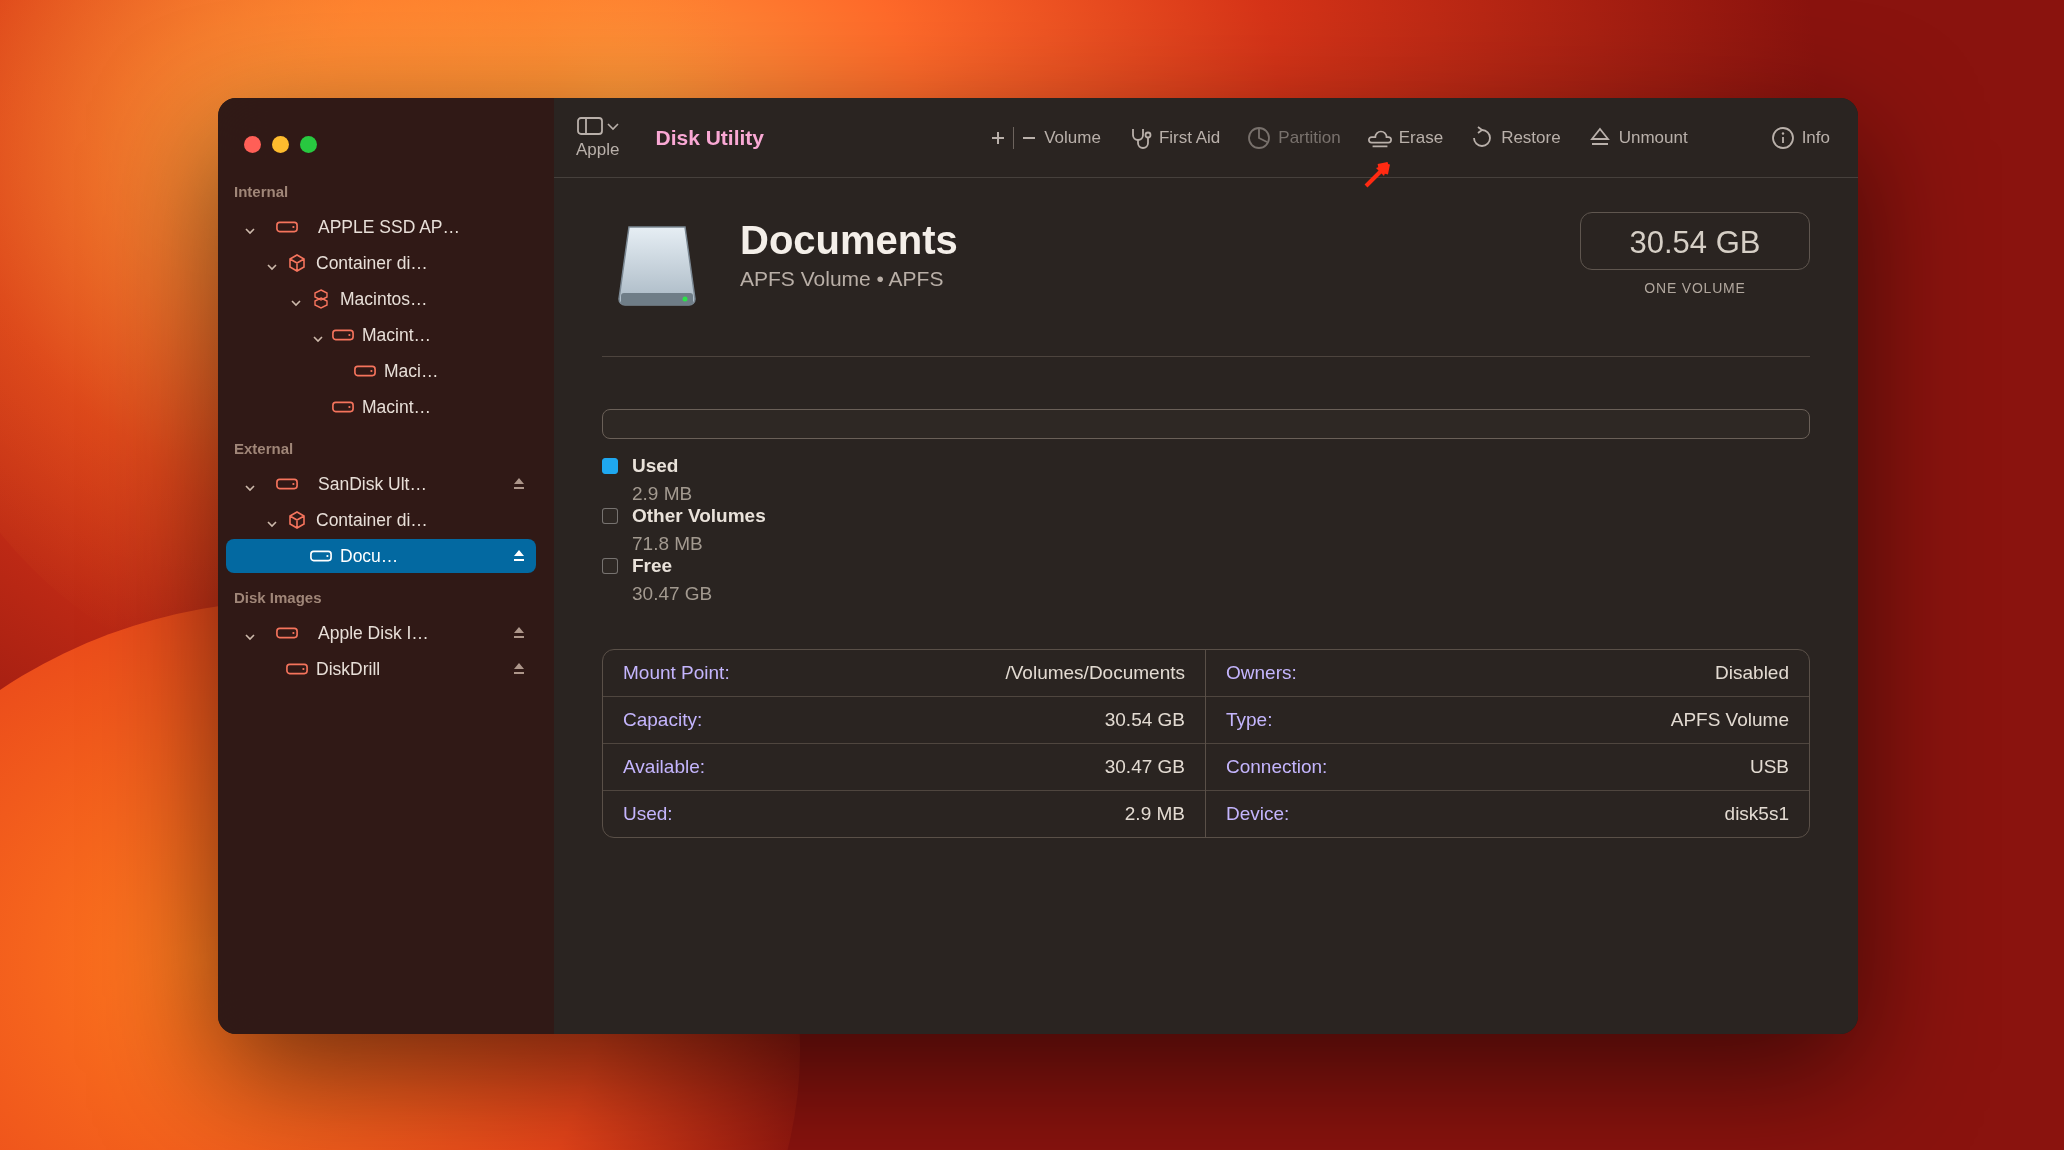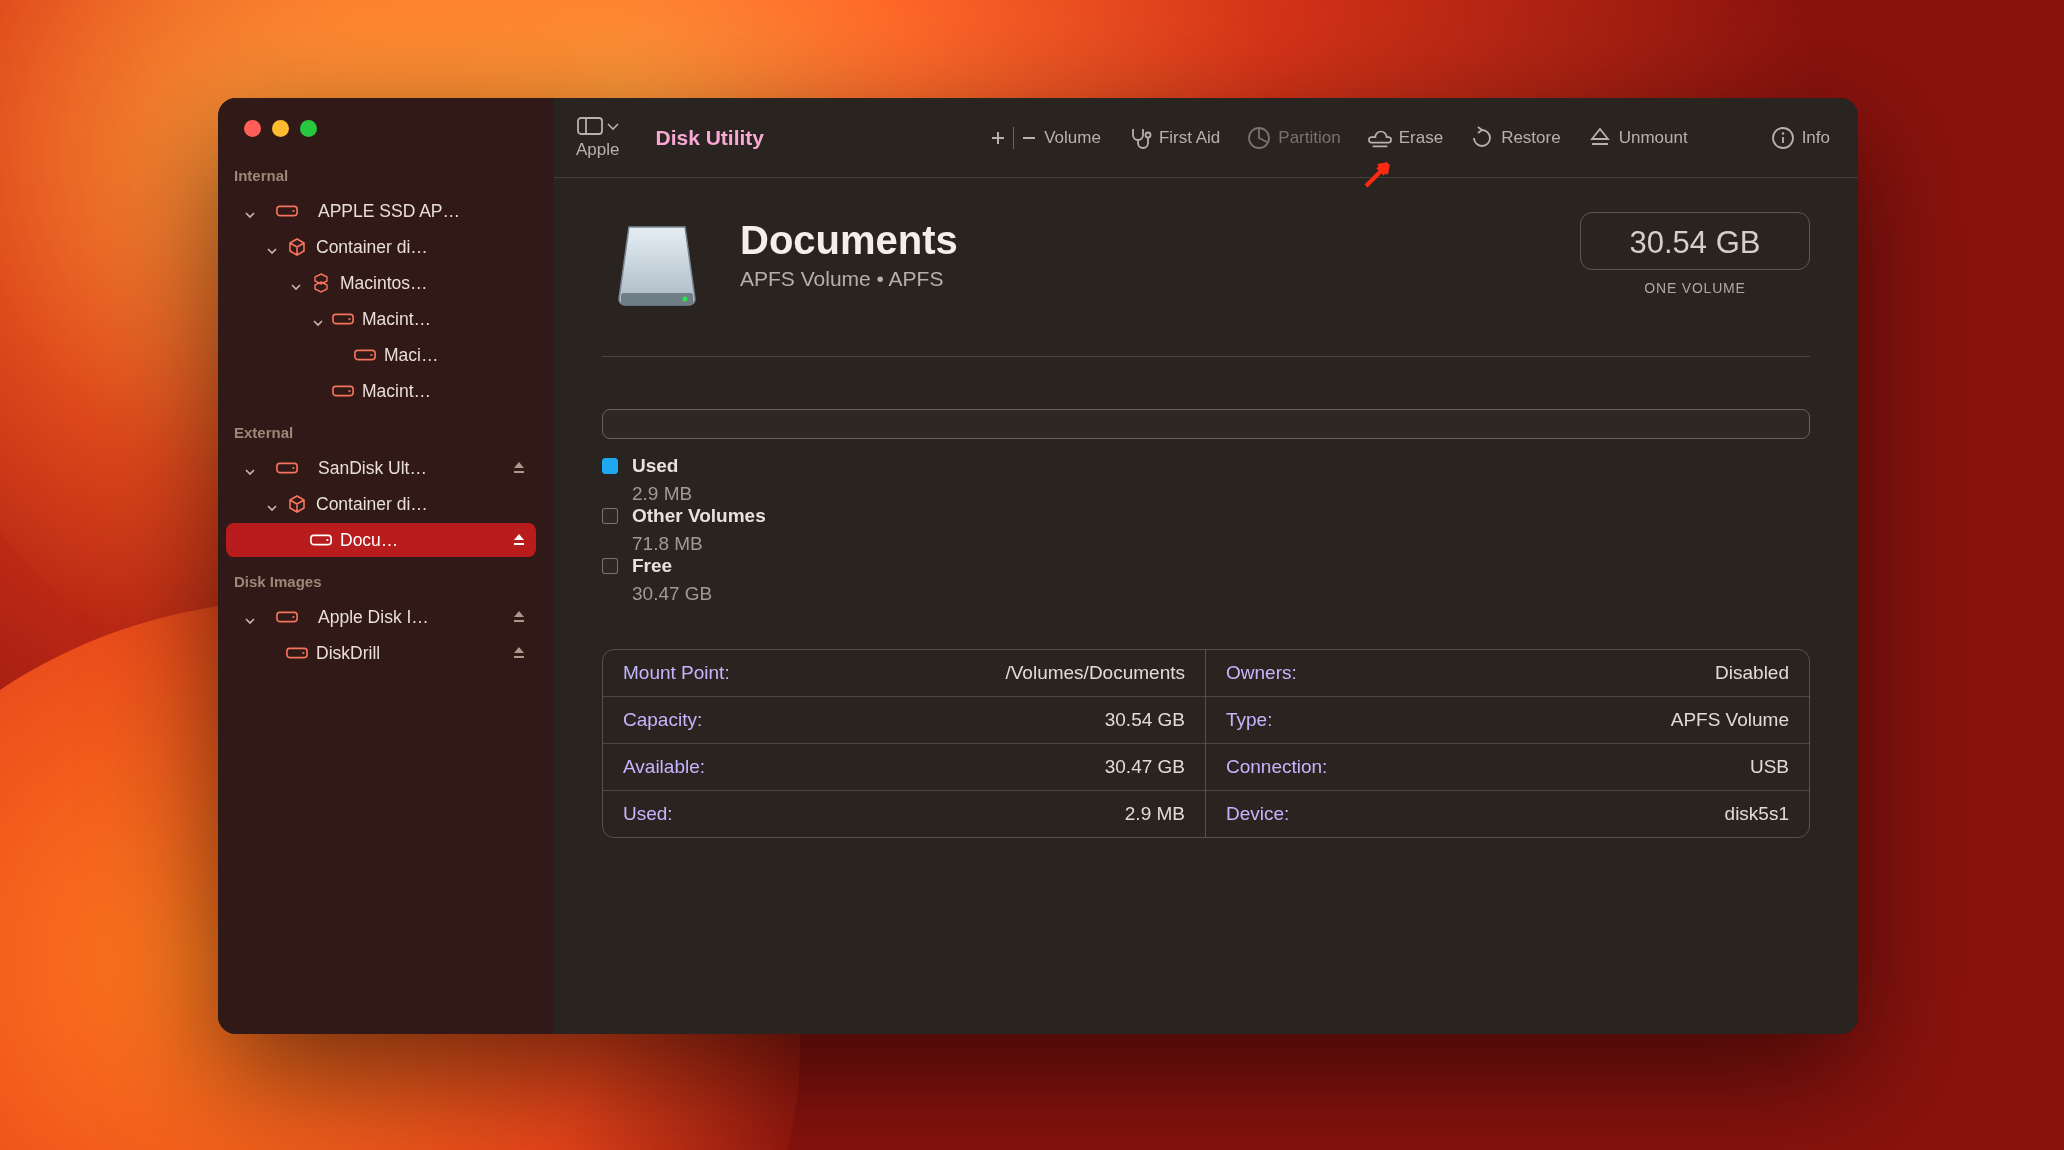--- a/index.html
+++ b/index.html
@@ -28,38 +28,38 @@
   display: flex;
   background: #241f1d;
 }
 
 
 .sidebar {
   width: 336px; height: 100%;
   background: rgba(50,25,22,.88);
   backdrop-filter: blur(30px);
   display: flex; flex-direction: column;
-  padding-top: 12px;
+  padding-top: 28px;
 }
 .traffic { display: flex; gap: 11px; padding: 10px 0 16px 26px; }
 .tl { width: 17px; height: 17px; border-radius: 50%; }
 .tl.red{background:#ff5f57;} .tl.yel{background:#febc2e;} .tl.grn{background:#28c840;}
 
 .side-section-label {
   color: #a08678; font-size: 15px; font-weight: 600;
   padding: 14px 0 8px 16px;
 }
 .tree { list-style: none; padding: 0 10px 0 0; }
 .tree-row {
   display: flex; align-items: center; height: 34px; gap: 8px;
   color: #e8dfd8; font-size: 17.5px; margin: 2px 8px 2px 8px;
   border-radius: 8px; padding-right: 8px; cursor: default;
   white-space: nowrap; overflow: hidden;
 }
-.tree-row.selected { background: #b91c1c; color: #fff; }
+.tree-row.selected { background: #0369a1; color: #fff; }
 .tree-row .label { overflow: hidden; text-overflow: ellipsis; flex: 1 1 auto; min-width: 0; }
 .chev { width: 12px; height: 12px; flex: 0 0 12px; color:#cdb9ab; }
 .chev svg { width: 12px; height: 12px; }
 .chev.hidden { visibility: hidden; }
 .disk-ic { width: 22px; height: 22px; flex:0 0 22px; display:flex; align-items:center; justify-content:center; }
 .disk-ic svg { width: 22px; height: 16px; }
 .cube-ic svg { width:20px; height:20px; }
 .eject { width:18px; height:18px; flex:0 0 18px; color:#ad968a; }
 .eject svg{width:18px;height:18px;}
 .indent1{padding-left:18px;gap:20px;} .indent2{padding-left:40px;} .indent3{padding-left:64px;}

